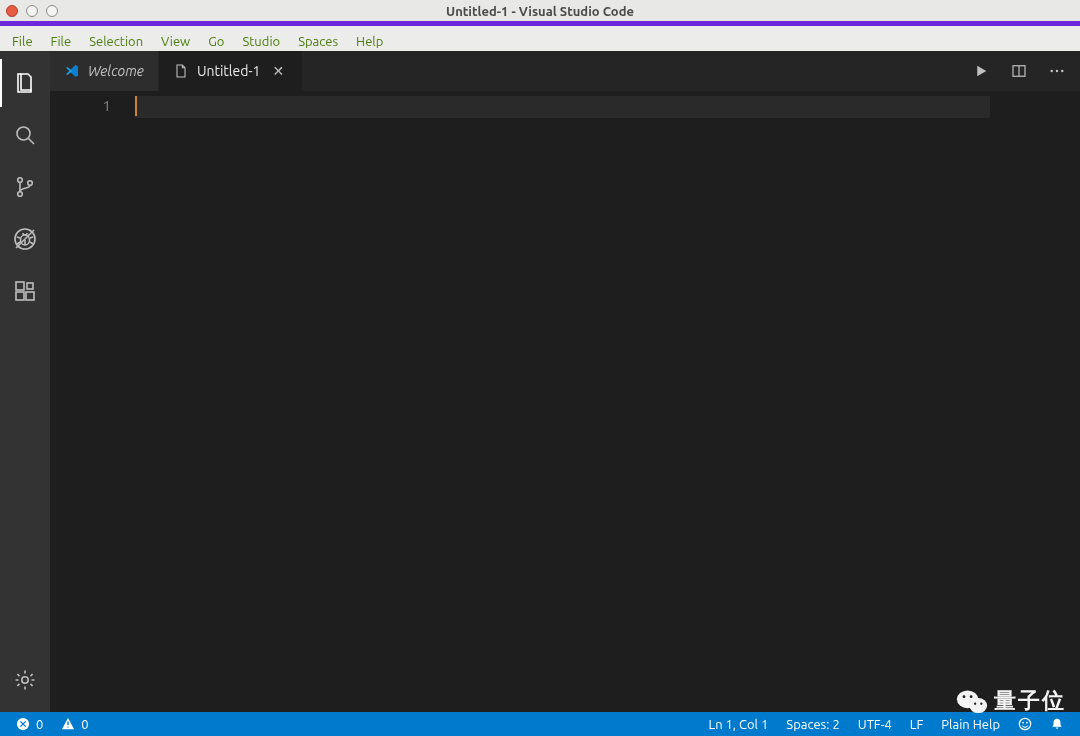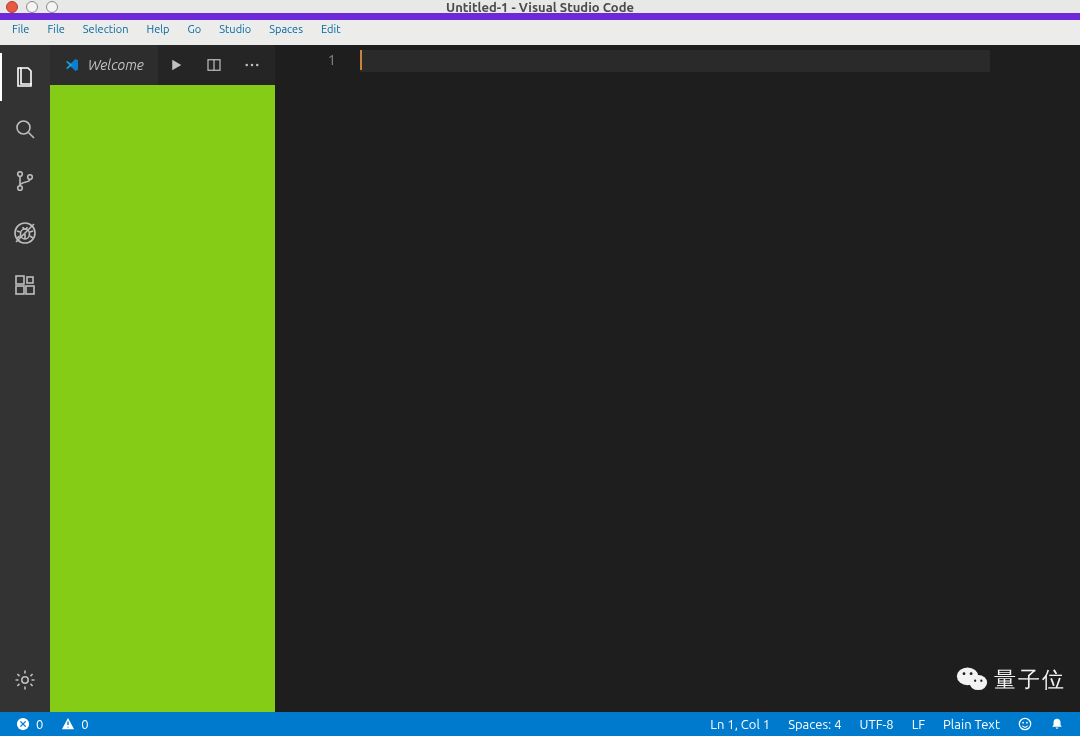--- a/index.html
+++ b/index.html
@@ -1,43 +1,43 @@
 <!DOCTYPE html>
 <html><head>
 <meta charset="utf-8">
 <style>
   * { margin: 0; padding: 0; box-sizing: border-box; font-family: "Ubuntu", "Segoe UI", sans-serif; }
   body { width: 1080px; height: 736px; overflow: hidden; background: #1e1e1e; display: flex; flex-direction: column; }
 
   
-  .titlebar { height: 20px; background: #e8e8e6; display: flex; align-items: center; padding: 0 6px; position: relative; border-bottom: 7px solid #6d28d9; }
+  .titlebar { height: 26px; background: #e8e8e6; display: flex; align-items: center; padding: 0 6px; position: relative; border-bottom: 5px solid #6d28d9; }
   .titlebar .winbtns { display: flex; gap: 8px; }
   .titlebar .winbtn { width: 12px; height: 12px; border-radius: 50%; border: 1px solid #8a8a8a; display:inline-flex; align-items:center; justify-content:center; font-size:8px; color:#555; }
   .winbtn.close { background: #e65b42; border-color:#b23e2b; }
   .winbtn.min  { background: #f4f4f2; }
   .winbtn.max  { background: #f4f4f2; }
   .titlebar .title { position: absolute; left: 50%; transform: translateX(-50%); font-size: 13px; font-weight: 600; color: #4b4b49; }
 
   
-  .menubar { height: 25px; background: #ececea; display: flex; align-items: flex-start; padding: 0 4px; gap: 2px; color: #0369a1; font-size: 11px; }
+  .menubar { height: 25px; background: #ececea; display: flex; align-items: flex-end; padding: 0 4px; gap: 2px; color: #4d7c0f; font-size: 13px; }
   .menubar .item { padding: 3px 8px; cursor: default; }
 
   
   .shell { flex: 1; display: flex; min-height: 0; }
 
   
   .activity { width: 50px; background: #333333; display: flex; flex-direction: column; align-items: center; padding-top: 8px; gap: 4px; position: relative; }
   .activity .aicon { width: 48px; height: 48px; display:flex; align-items:center; justify-content:center; color:#bdbdbd; cursor:pointer; }
   .activity .aicon.active { color:#fff; }
   .activity .aicon.active::before { content:''; position:absolute; left:0; width:2px; height:48px; background:#fff; }
   .activity svg { width: 24px; height: 24px; fill:none; stroke:currentColor; stroke-width:1.6; }
   .activity .gear { margin-top: auto; margin-bottom: 8px; }
 
   
-  .editor-area { flex:1; display:flex; flex-direction:row; background:#84cc16; min-width:0; }
+  .editor-area { flex:1; display:flex; flex-direction:column; background:#5eead4; min-width:0;border-radius:30px; }
 
   
   .tabs { height: 40px; background:#252526; display:flex; align-items:stretch; }
   .tab { display:flex; align-items:center; gap:8px; padding:0 14px; font-size:14px; color:#c0c0c0; background:#2d2d2d; border-right:1px solid #252526; cursor:pointer; }
   .tab.active { background:#1e1e1e; color:#e8e8e8; }
   .tab.welcome { font-style: italic; }
   .tab .ticon { width:16px; height:16px; display:flex; }
   .tab .close { width:16px; height:16px; font-size:14px; margin-left:4px; color:#c0c0c0; }
   .tabs .spacer { flex:1; }
   .tabs .actions { display:flex; align-items:center; gap:4px; padding-right:6px; }
@@ -52,44 +52,44 @@
   .cursor { position:absolute; top:5px; left:0; width:2px; height:20px; background:#c9833b; }
   .minimap { width:90px; background:#1e1e1e; }
 
   
   .statusbar { height: 24px; background:#007acc; color:#fff; display:flex; align-items:center; font-size:13px; padding:0 10px; gap:6px; }
   .statusbar .seg { display:flex; align-items:center; gap:6px; padding:0 6px; cursor:pointer; }
   .statusbar .spacer { flex:1; }
   .statusbar svg { width:14px; height:14px; fill:currentColor; }
 
   
-  .watermark { position:absolute; right:14px; bottom:41px; display:flex; align-items:flex-end; gap:6px; color:#fff; font-size:22px; font-weight:400; letter-spacing:2px; pointer-events:none; opacity:0.95; }
+  .watermark { position:absolute; right:14px; bottom:18px; display:flex; align-items:flex-start; gap:6px; color:#fff; font-size:22px; font-weight:700; letter-spacing:2px; pointer-events:none; opacity:0.95; }
   .watermark svg { width:32px; height:32px; fill:#fff; }
 </style>
 </head>
 <body>
 
 <div class="titlebar">
   <div class="winbtns">
     <span class="winbtn close"></span>
     <span class="winbtn min"></span>
     <span class="winbtn max"></span>
   </div>
   <div class="title">Untitled-1 - Visual Studio Code</div>
 </div>
 
 <div class="menubar">
   <div class="item">File</div>
   <div class="item">File</div>
   <div class="item">Selection</div>
-  <div class="item">Help</div>
+  <div class="item">View</div>
   <div class="item">Go</div>
   <div class="item">Studio</div>
   <div class="item">Spaces</div>
-  <div class="item">Edit</div>
+  <div class="item">Help</div>
 </div>
 
 <div class="shell">
 
   <div class="activity">
     <div class="aicon active">
       <svg viewBox="0 0 24 24">
           <path d="M8 3h7l3 3v13H8z"></path>
           <path d="M8 3H5v18h13v-3"></path>
         </svg>
@@ -138,20 +138,30 @@
     <div class="tabs">
       <div class="tab welcome">
         <span class="ticon">
           <svg viewBox="0 0 24 24">
               <path fill="#0b7fcf" d="M17 3 8 12l9 9 4-2V5z"></path>
               <path fill="#1a9fe0" d="M3 7l5 5-5 5 2 1 8-6-8-6z"></path>
             </svg>
         </span>
         <span>Welcome</span>
       </div>
+      <div class="tab active">
+        <span class="ticon">
+          <svg viewBox="0 0 24 24" stroke="#c0c0c0" fill="none" stroke-width="1.6">
+              <path d="M6 3h8l4 4v14H6z"></path>
+              <path d="M14 3v4h4"></path>
+            </svg>
+        </span>
+        <span>Untitled-1</span>
+        <span class="close">✕</span>
+      </div>
       <div class="spacer"></div>
       <div class="actions">
         <div class="actbtn">
           <svg viewBox="0 0 24 24">
               <polygon points="7,5 19,12 7,19" fill="currentColor" stroke="none"></polygon>
             </svg>
         </div>
         <div class="actbtn">
           <svg viewBox="0 0 24 24">
               <rect x="4" y="5" width="16" height="14"></rect>
@@ -194,30 +204,30 @@
         <path d="M8 1 1 14h14z"></path>
         <path stroke="#007acc" stroke-width="1.6" d="M8 5v4m0 2v1"></path>
       </svg>
     <span>0</span>
   </div>
   <div class="spacer"></div>
   <div class="seg">
       <span>Ln 1, Col 1</span>
     </div>
   <div class="seg">
-      <span>Spaces: 4</span>
-    </div>
-  <div class="seg">
-      <span>UTF-8</span>
+      <span>Spaces: 2</span>
+    </div>
+  <div class="seg">
+      <span>UTF-4</span>
     </div>
   <div class="seg">
       <span>LF</span>
     </div>
   <div class="seg">
-      <span>Plain Text</span>
+      <span>Plain Help</span>
     </div>
   <div class="seg">
     <svg viewBox="0 0 16 16">
         <circle cx="8" cy="8" r="6.5" fill="none" stroke="#fff" stroke-width="1.4"></circle>
         <circle cx="5.8" cy="6.5" r="1"></circle>
         <circle cx="10.2" cy="6.5" r="1"></circle>
         <path d="M5 10c1 1.2 2 1.8 3 1.8s2-.6 3-1.8" fill="none" stroke="#fff" stroke-width="1.3"></path>
       </svg>
   </div>
   <div class="seg">

